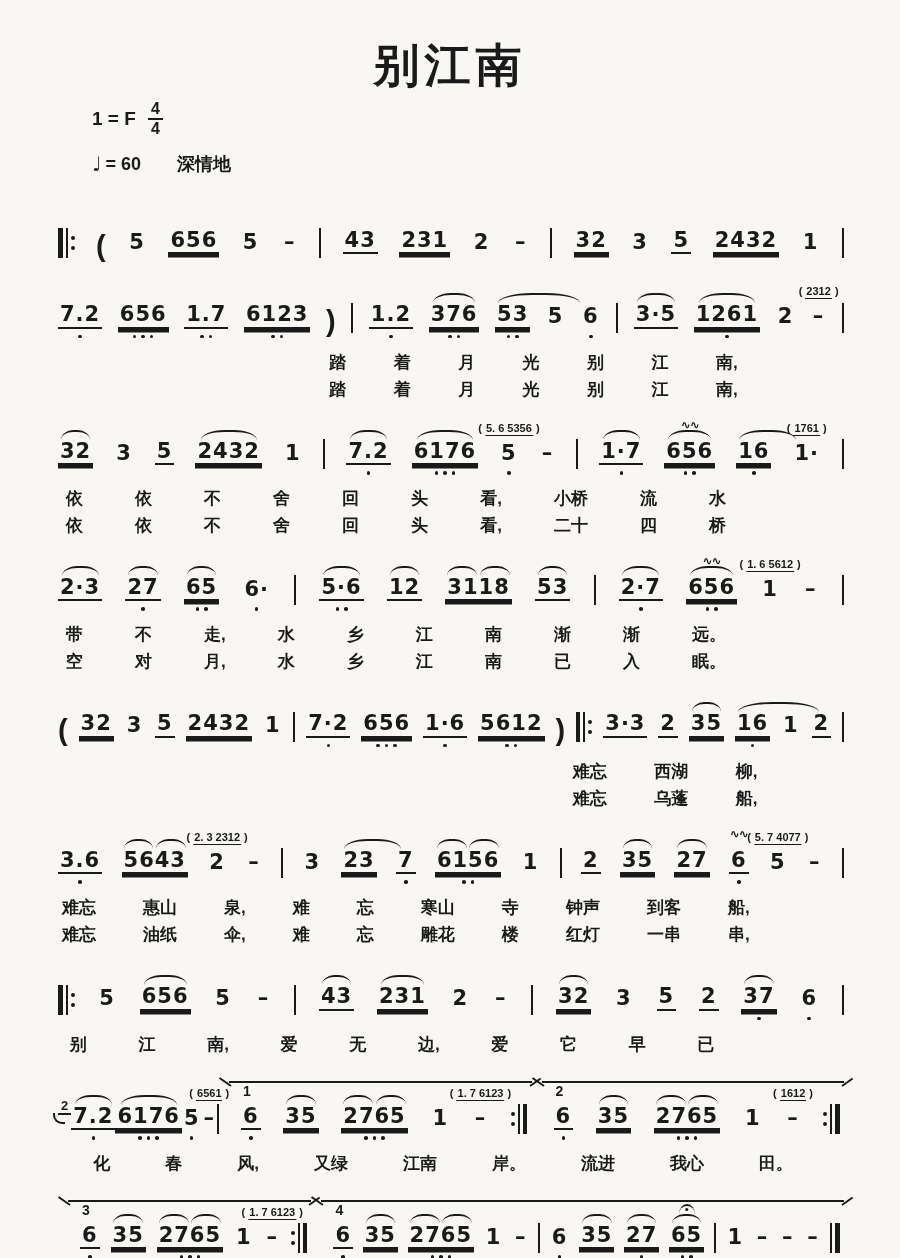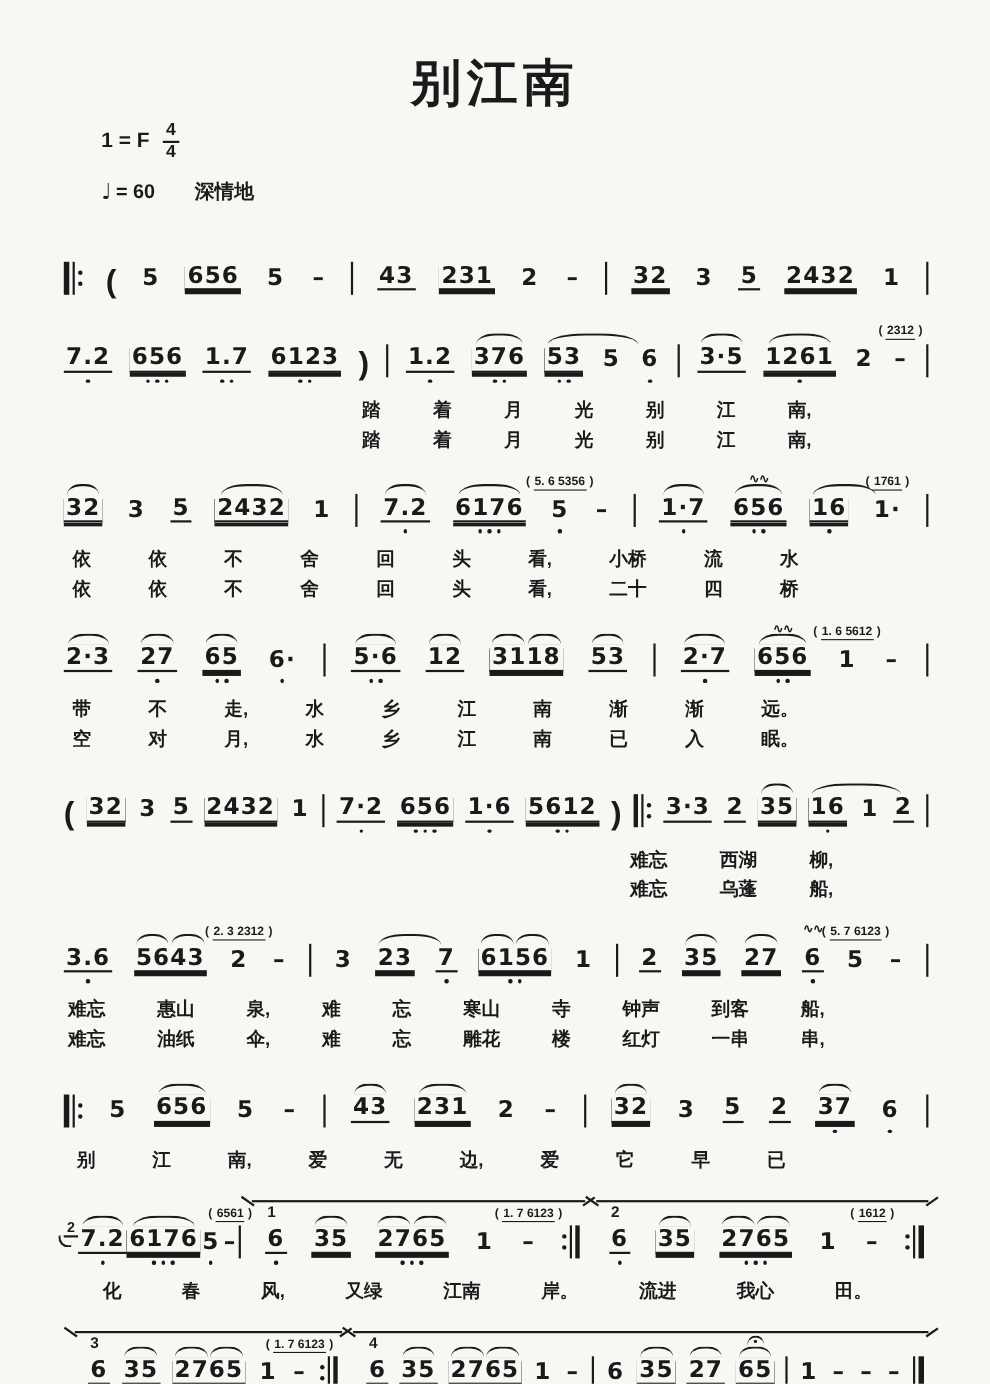--- a/index.html
+++ b/index.html
@@ -9,21 +9,21 @@
     background:#f8f7f4;
     color:var(--ink);
     font-family:"Liberation Sans","DejaVu Sans",sans-serif;
     -webkit-font-smoothing:antialiased;
   }
   .sheet{position:relative;width:900px;height:1258px;overflow:hidden;}
 
   
   .title{
     text-align:center;font-size:46px;font-weight:bold;letter-spacing:5px;
-    padding-top:50px;line-height:1.1;
+    padding-top:40px;line-height:1.1;
   }
   .meta{position:relative;margin:10px 70px 0 92px;height:92px;}
   .keysig{font-size:19px;font-weight:bold;display:flex;align-items:center;gap:12px;}
   .frac{display:inline-flex;flex-direction:column;align-items:center;font-size:16px;font-weight:bold;line-height:1.05;}
   .frac .fline{width:15px;height:2px;background:var(--ink);margin:1px 0;}
   .tempo{margin-top:14px;font-size:18px;font-weight:bold;display:flex;align-items:center;}
   .tempo .notechar{font-family:"DejaVu Sans",sans-serif;font-size:20px;margin-right:4px;}
   .tempo .expr{margin-left:36px;}
   .credits{position:absolute;right:16px;top:26px;font-size:17px;font-weight:bold;line-height:1.9;text-align:left;}
 
@@ -841,21 +841,21 @@
             <span class="top">
               <span class="trmark">∿∿</span>
             </span>
             <span class="digits u1">6</span>
             <span class="dots">
               <i></i>
             </span>
           </span>
           <span class="tok">
             <span class="top">
-              <span class="sm"><span>( </span><span class="grp">5. 7 6123</span><span> )</span></span>
+              <span class="sm"><span>( </span><span class="grp">5. 7 4077</span><span> )</span></span>
             </span>
             <span class="digits">5</span>
             <span class="dots"></span>
           </span>
           <span class="tok">
             <span class="top"></span>
             <span class="digits">–</span>
             <span class="dots"></span>
           </span>
           <span class="barwrap">

